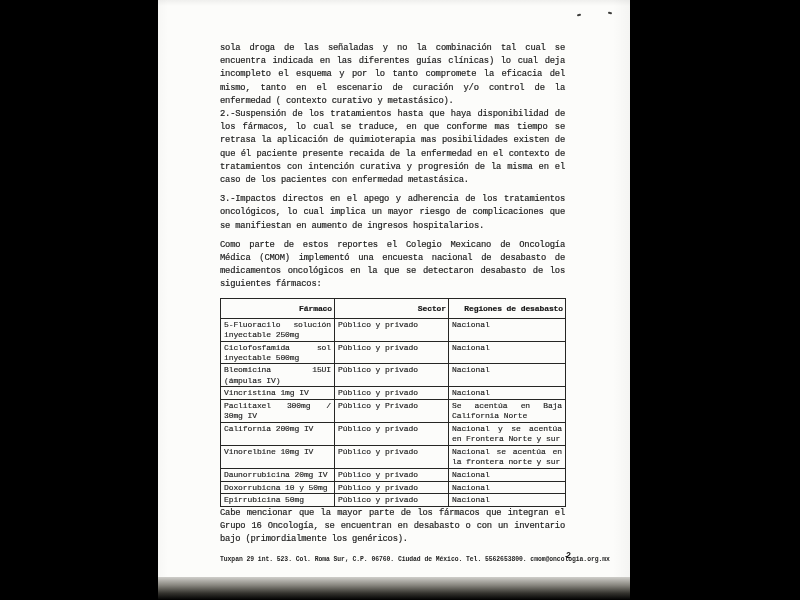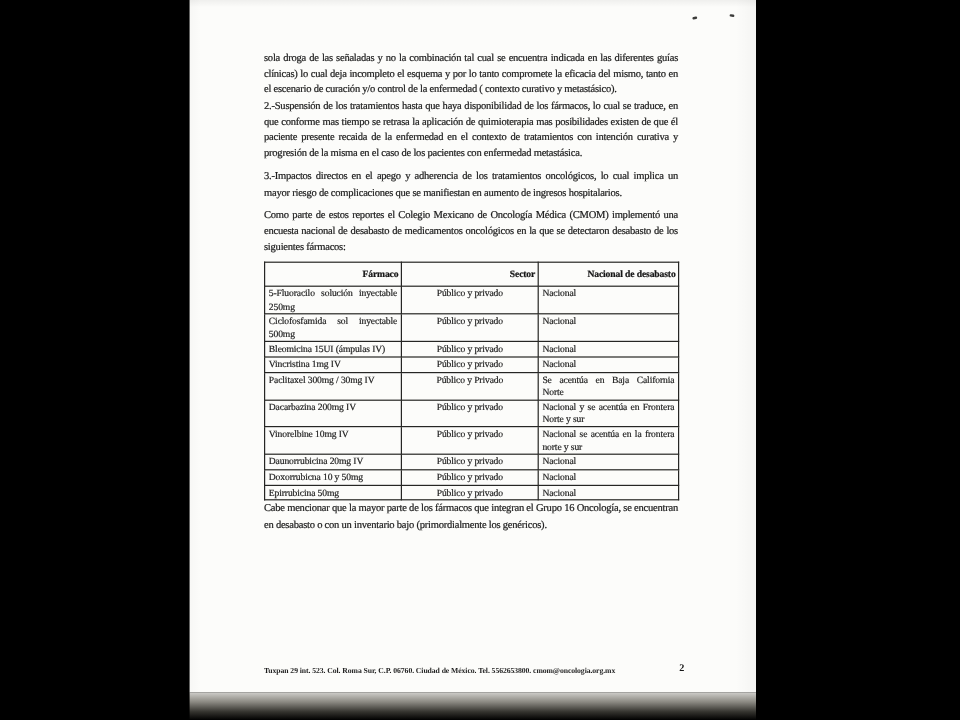--- a/index.html
+++ b/index.html
@@ -1,18 +1,18 @@
 <!DOCTYPE html>
 <html><head>
 <meta charset="utf-8">
 <style>
   html,body {margin:0;padding:0;background:#000;}
   .canvas {
     position:relative;width:652px;height:600px;overflow:hidden;
-    background:#000;font-family:Liberation Serif, serif;
+    background:#000;font-family:Liberation Mono, monospace;
   }
   .page {
     position:absolute;left:158px;top:0;width:472px;height:577px;
     background:#fcfcfa;
     background-image:linear-gradient(180deg, rgba(0,0,0,0.05), rgba(0,0,0,0) 6px),
                      linear-gradient(90deg, rgba(0,0,0,0.02), rgba(0,0,0,0) 10px, rgba(0,0,0,0) 455px, rgba(0,0,0,0.03));
   }
   .scan-shadow {
     position:absolute;left:158px;top:577px;width:472px;height:23px;
     background:linear-gradient(to bottom,#cfceca 0%,#8a8881 35%,#35342f 70%,#000 100%);
@@ -27,21 +27,21 @@
   table.drugs th, table.drugs td {border:1px solid #262624;}
   table.drugs th {
     font-size:8px;font-weight:bold;height:19px;text-align:right;
     padding:0 2px;letter-spacing:-0.1px;-webkit-text-stroke:0.2px #1b1b1b;color:#161616;
   }
   table.drugs td {
     font-size:8px;line-height:10.2px;padding:1px 3px 0.5px;vertical-align:top;
     letter-spacing:-0.1px;-webkit-text-stroke:0.15px #1b1b1b;color:#1b1b1b;
     text-align:justify;overflow:hidden;
   }
-  table.drugs td:nth-child(2) {text-align:center;}
+  table.drugs td:nth-child(2) {text-align:left;}
   .closing {margin-top:0;margin-bottom:0;}
   .footer-address {
     position:absolute;left:62px;top:556px;font-size:6.4px;font-weight:bold;
     white-space:nowrap;letter-spacing:-0.05px;color:#1d1d1d;
   }
   .page-number {position:absolute;left:408px;top:551px;font-size:8.5px;font-weight:bold;color:#161616;}
   .speck {position:absolute;background:#3c3c3a;border-radius:1px;width:4px;height:2px;}
   .speck.s1 {left:419px;top:14px;transform:rotate(-10deg);}
   .speck.s2 {left:450px;top:12px;transform:rotate(8deg);}
 </style>
@@ -63,21 +63,21 @@
       <table class="drugs">
         <colgroup>
           <col style="width:114px">
           <col style="width:114px">
           <col style="width:117px">
         </colgroup>
         <thead>
           <tr>
             <th>Fármaco</th>
             <th>Sector</th>
-            <th>Nacional de desabasto</th>
+            <th>Regiones de desabasto</th>
           </tr>
         </thead>
         <tbody>
             <tr>
               <td>5-Fluoracilo solución inyectable 250mg</td>
               <td>Público y privado</td>
               <td>Nacional</td>
             </tr>
             <tr>
               <td>Ciclofosfamida sol inyectable 500mg</td>
@@ -93,21 +93,21 @@
               <td>Vincristina 1mg IV</td>
               <td>Público y privado</td>
               <td>Nacional</td>
             </tr>
             <tr>
               <td>Paclitaxel 300mg / 30mg IV</td>
               <td>Público y Privado</td>
               <td>Se acentúa en Baja California Norte</td>
             </tr>
             <tr>
-              <td>Dacarbazina 200mg IV</td>
+              <td>California 200mg IV</td>
               <td>Público y privado</td>
               <td>Nacional y se acentúa en Frontera Norte y sur</td>
             </tr>
             <tr>
               <td>Vinorelbine 10mg IV</td>
               <td>Público y privado</td>
               <td>Nacional se acentúa en la frontera norte y sur</td>
             </tr>
             <tr>
               <td>Daunorrubicina 20mg IV</td>

